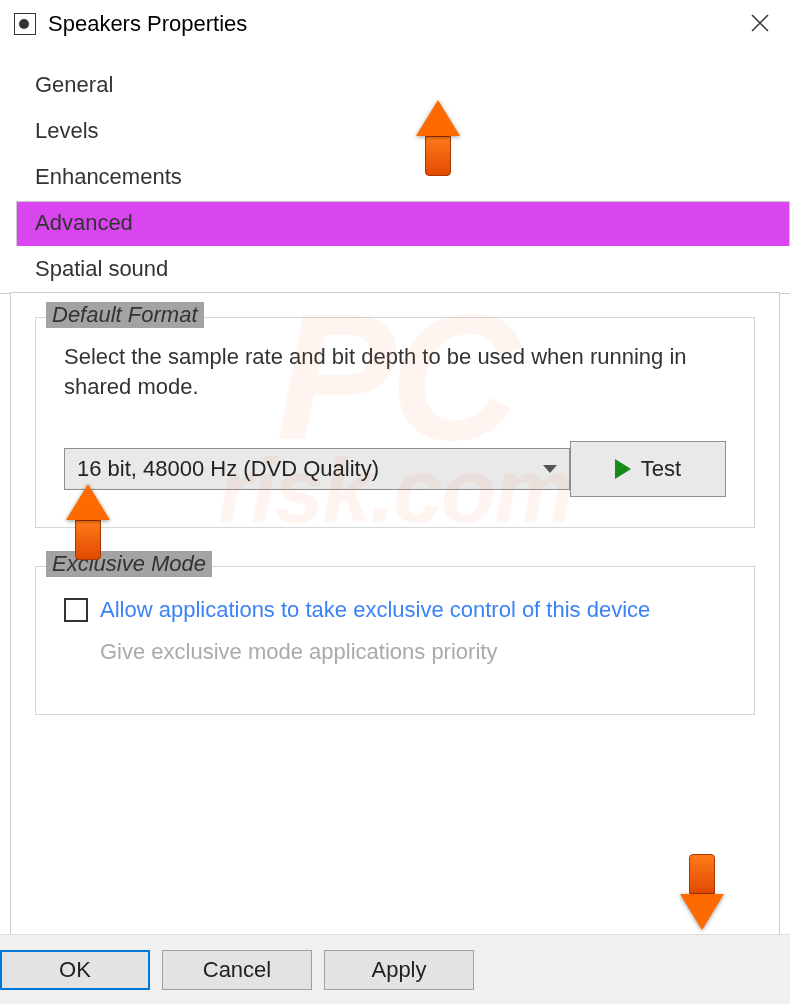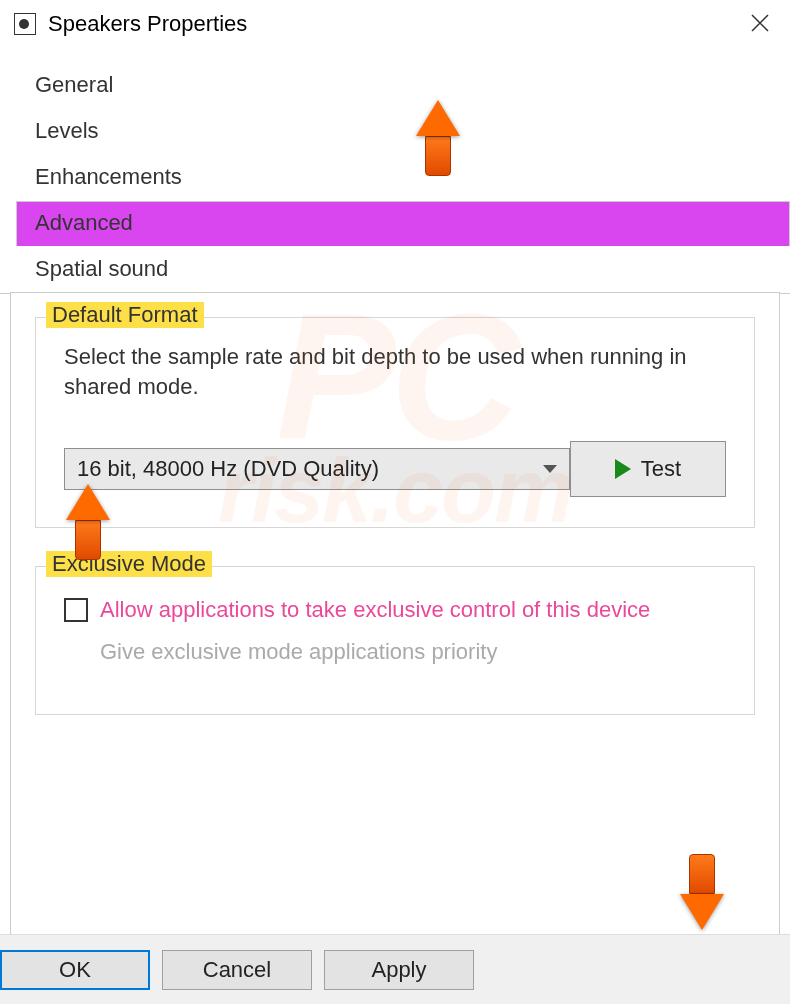--- a/index.html
+++ b/index.html
@@ -12,35 +12,35 @@
     .titlebar .spacer { flex: 1; }
     .closebtn { font-size: 26px; font-weight: 300; color: #333; cursor: pointer; padding: 4px 14px; line-height: 1; }
 
     .tabs { display: flex; padding-left: 16px; border-bottom: 1px solid #ccc; position: relative; top: 1px; margin-top: 14px; flex-direction: column; }
     .tab { font-size: 22px; color: #333; padding: 8px 18px 10px 18px; border: 1px solid transparent; cursor: pointer; }
     .tab.active { border: 1px solid #ccc; border-bottom-color: #fff; background: #d946ef; position: relative; z-index: 2; }
 
     .tabbody { border: 1px solid #ccc; margin: -1px 10px 0 10px; background: #fff; padding: 24px 24px 24px 24px; height: 840px; position: relative; }
 
     .group { border: 1px solid #d6d6d6; padding: 24px 28px 30px 28px; position: relative; margin-bottom: 38px; }
-    .group .legend { position: absolute; top: -16px; left: 10px; background: #fde047; padding: 0 6px; font-size: 22px; color: #333; }
+    .group .legend { position: absolute; top: -16px; left: 10px; background: #a3a3a3; padding: 0 6px; font-size: 22px; color: #333; font-style: italic; }
     .group .desc { font-size: 22px; color: #333; line-height: 1.35; margin-bottom: 40px; }
 
     .formatrow { display: flex; align-items: center; }
     .combo { flex: 1; height: 42px; background: #e9e9e9; border: 1px solid #8f8f8f; display: flex; align-items: center; padding: 0 12px; cursor: pointer; position: relative; }
     .combo span.text { font-size: 22px; color: #222; }
     .combo .chevron { margin-left: auto; width: 0; height: 0; border-left: 7px solid transparent; border-right: 7px solid transparent; border-top: 8px solid #555; }
 
     .testbtn { width: 156px; height: 56px; background: #e9e9e9; border: 1px solid #8f8f8f; display: flex; align-items: center; justify-content: center; gap: 10px; cursor: pointer; }
     .testbtn .play { width: 0; height: 0; border-top: 10px solid transparent; border-bottom: 10px solid transparent; border-left: 16px solid #178a17; }
     .testbtn .label { font-size: 22px; color: #222; }
 
     .chkrow { display: flex; align-items: center; gap: 12px; margin-bottom: 16px; }
     .chkbox { width: 24px; height: 24px; border: 2px solid #333; background: #fff; cursor: pointer; flex-shrink: 0; }
-    .chklabel { font-size: 22px; color: #ec4899; }
+    .chklabel { font-size: 22px; color: #3b82f6; }
     .chklabel.disabled { color: #aaa; }
 
     .restorebtn { position: absolute; left: 24px; bottom: 24px; height: 48px; width: 212px; background: #e9e9e9; border: 1px solid #b3b3b3; font-size: 22px; color: #222; display: flex; align-items: center; justify-content: center; cursor: pointer; }
 
     .buttonbar { position: absolute; left: 0; right: 0; bottom: 0; height: 70px; background: #f0f0f0; border-top: 1px solid #ddd; display: flex; align-items: center; gap: 12px; padding-right: 14px; }
     .winbtn { height: 40px; width: 150px; background: #e3e3e3; border: 1px solid #a0a0a0; font-size: 22px; color: #222; display: flex; align-items: center; justify-content: center; cursor: pointer; }
     .winbtn.primary { border: 2px solid #0078d7; }
 
     .arrow { position: absolute; z-index: 50; pointer-events: none; }
     .arrow .head { width: 0; height: 0; }

